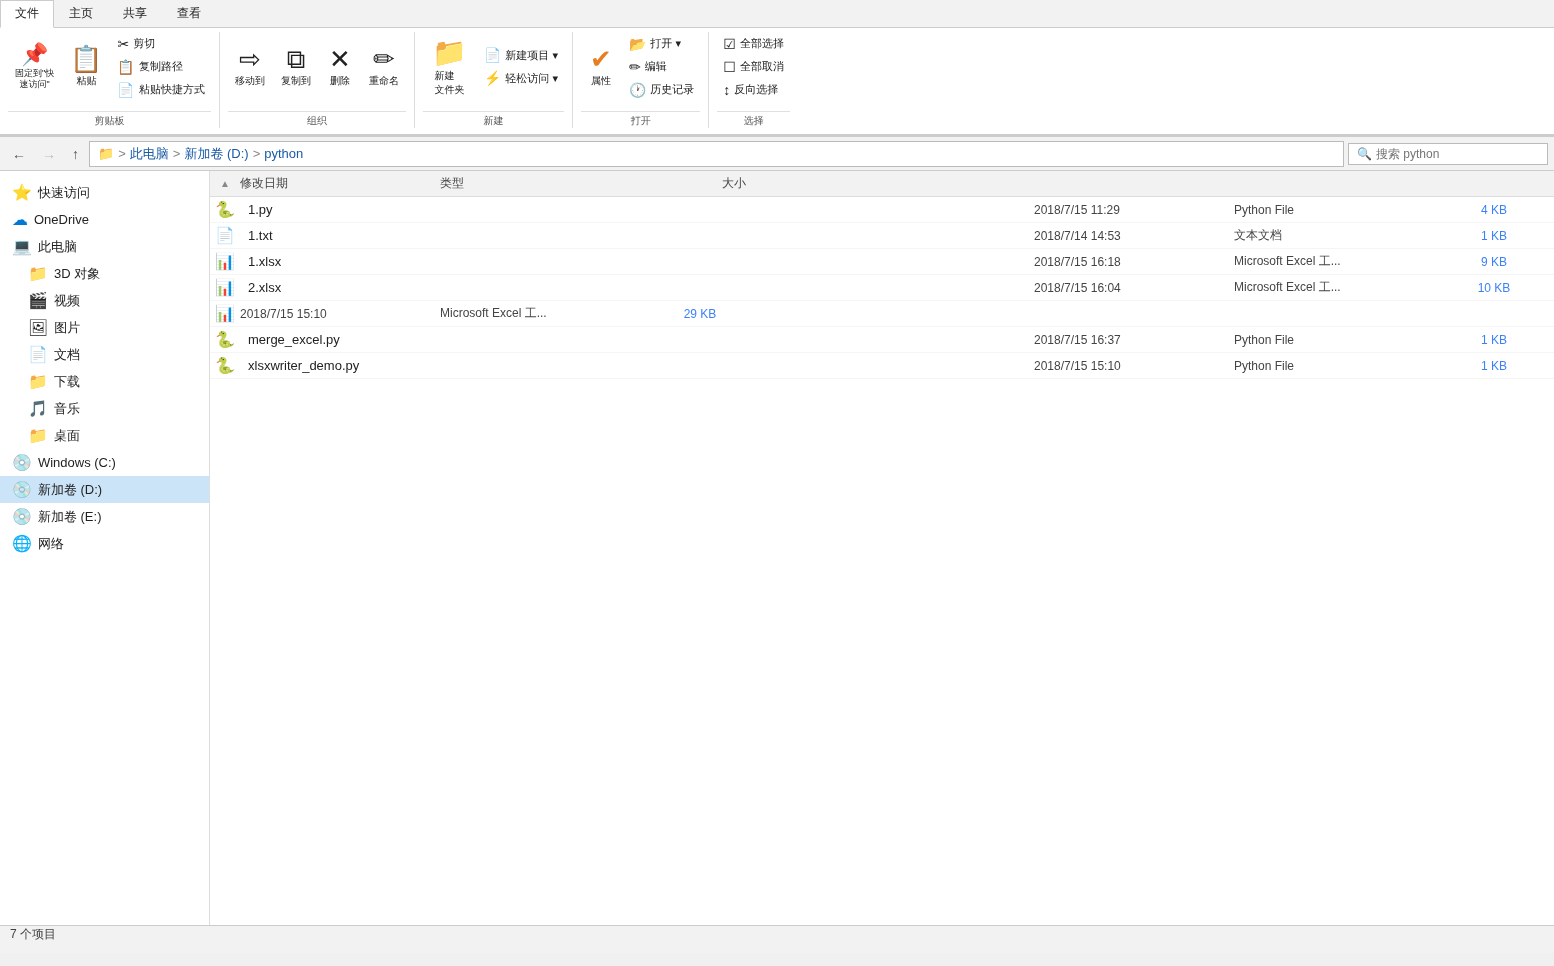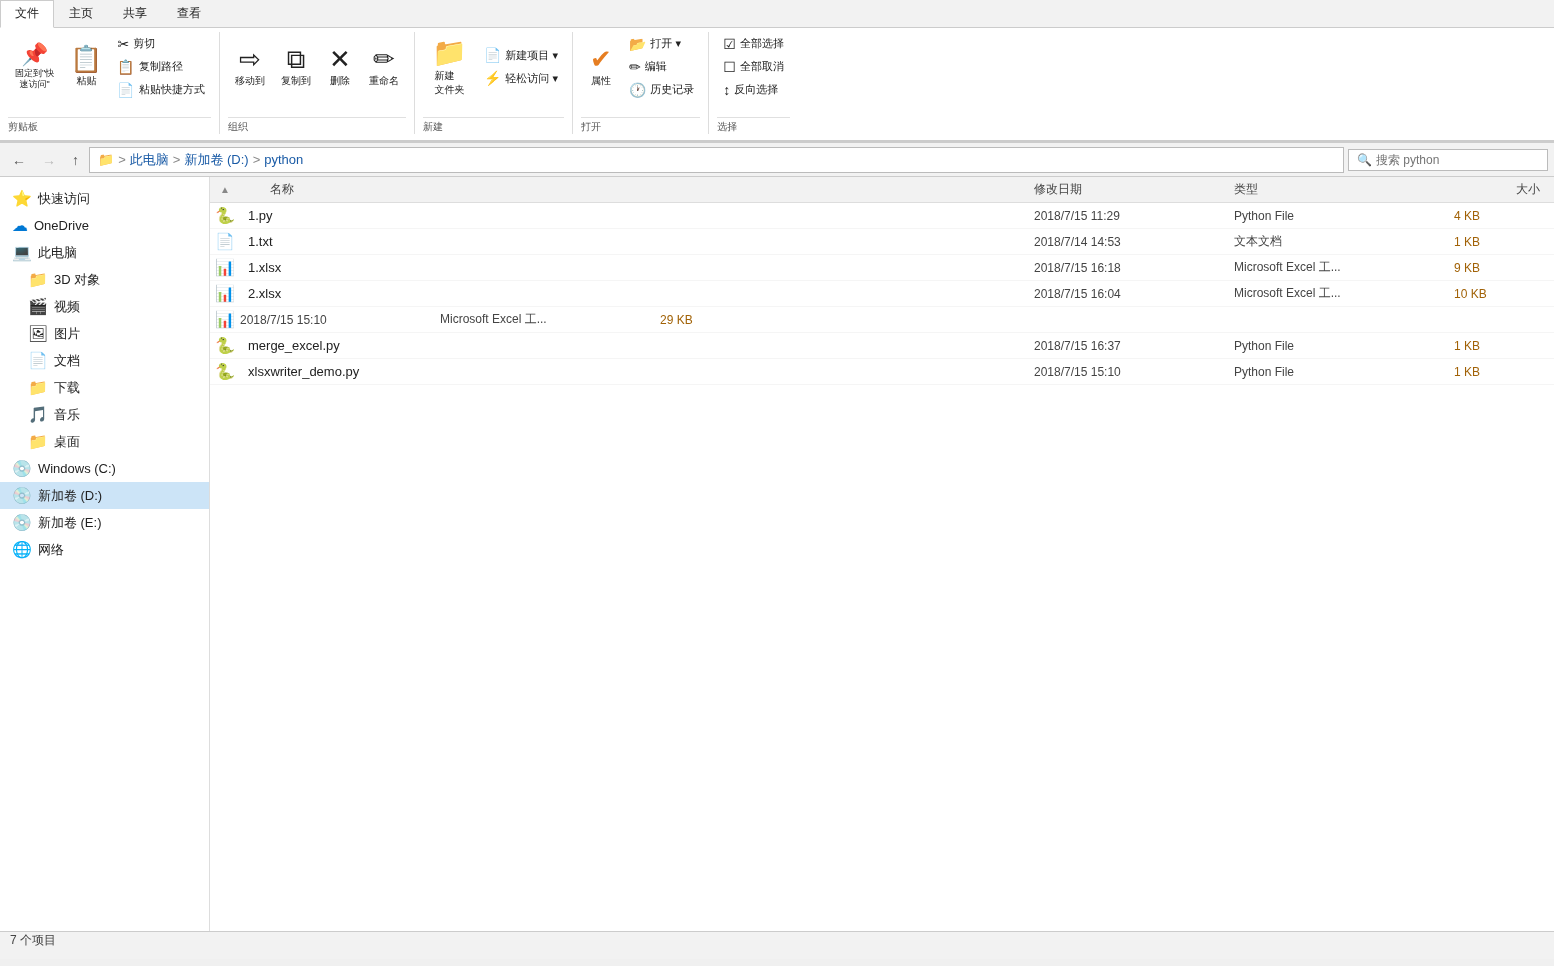--- a/index.html
+++ b/index.html
@@ -7,21 +7,21 @@
 
     
     .ribbon { background: #f2f2f2; border-bottom: 1px solid #ccc; }
     .ribbon-tabs { display: flex; background: #f2f2f2; border-bottom: 1px solid #ccc; }
     .ribbon-tab { padding: 4px 14px; font-size: 12px; cursor: pointer; border: 1px solid transparent; }
     .ribbon-tab.active { background: white; border-color: #ccc #ccc white #ccc; margin-bottom: -1px; }
 
     .ribbon-content { background: white; padding: 4px 0 6px 0; display: flex; border-bottom: 2px solid #ccc; }
     .ribbon-group { display: flex; flex-direction: column; align-items: stretch; border-right: 1px solid #ddd; padding: 0 8px; min-width: 80px; }
     .ribbon-group-items { display: flex; flex: 1; align-items: center; gap: 2px; }
-    .ribbon-group-label { font-size: 10px; color: #555; text-align: left; margin-top: 16px; padding-top: 2px; border-top: 1px solid #e0e0e0; }
+    .ribbon-group-label { font-size: 10px; color: #555; text-align: center; margin-top: 10px; padding-top: 2px; border-top: 1px solid #e0e0e0; }
     .ribbon-btn { display: flex; flex-direction: column; align-items: center; padding: 3px 6px; cursor: pointer; border-radius: 2px; min-width: 40px; font-size: 11px; gap: 2px; border: 1px solid transparent; }
     .ribbon-btn .icon { font-size: 22px; line-height: 1; }
     .ribbon-btn .lbl { font-size: 10px; text-align: center; white-space: nowrap; }
     .ribbon-btn-small { display: flex; align-items: center; padding: 2px 5px; cursor: pointer; border-radius: 2px; font-size: 11px; gap: 4px; border: 1px solid transparent; white-space: nowrap; }
     .ribbon-btn-small .icon { font-size: 14px; }
     .ribbon-group-col { display: flex; flex-direction: column; gap: 1px; justify-content: center; }
     .new-folder-btn { display: flex; flex-direction: column; align-items: center; padding: 3px 8px; cursor: pointer; border-radius: 2px; font-size: 11px; border: 1px solid transparent; }
     .new-folder-btn .icon { font-size: 28px; color: #f5c542; }
 
     
@@ -49,21 +49,21 @@
     .col-name { flex: 1; padding-left: 30px; font-size: 12px; color: #444; cursor: pointer; }
     .col-date { width: 200px; font-size: 12px; color: #444; cursor: pointer; }
     .col-type { width: 220px; font-size: 12px; color: #444; cursor: pointer; }
     .col-size { width: 100px; font-size: 12px; color: #444; cursor: pointer; text-align: right; padding-right: 14px; }
     .file-row { display: flex; align-items: center; padding: 3px 0; border-bottom: 1px solid #f5f5f5; cursor: pointer; }
     .file-icon-cell { width: 30px; display: flex; justify-content: center; align-items: center; }
     .file-icon { font-size: 16px; }
     .file-name-cell { flex: 1; padding-left: 8px; font-size: 13px; }
     .file-date-cell { width: 200px; font-size: 12px; color: #444; }
     .file-type-cell { width: 220px; font-size: 12px; color: #444; }
-    .file-size-cell { width: 100px; font-size: 12px; color: #a16207; text-align: left; padding-right: 20px; }
+    .file-size-cell { width: 100px; font-size: 12px; color: #3b82f6; text-align: center; padding-right: 20px; }
 
     
     .status-bar { height: 28px; background: #f2f2f2; border-top: 1px solid #ccc; display: flex; align-items: flex-start; padding: 0 10px; font-size: 12px; color: #444; }
   </style>
 </head>
 <body>
 
 <div class="ribbon">
   <div class="ribbon-tabs">
     <div class="ribbon-tab active">文件</div>
@@ -271,21 +271,20 @@
     <div class="sidebar-item">
       <span class="icon" style="color:#1a5ba6;">🌐</span>
       <span>网络</span>
     </div>
   </div>
 
   <div class="file-list">
 
     <div class="file-list-header">
       <div class="col-toggle">▲</div>
-      <div class="col-name">名称</div>
       <div class="col-date">修改日期</div>
       <div class="col-type">类型</div>
       <div class="col-size">大小</div>
     </div>
 
     <div id="file-rows">
         <div class="file-row">
       <div class="file-icon-cell">
         <span class="file-icon">🐍</span>
       </div>

